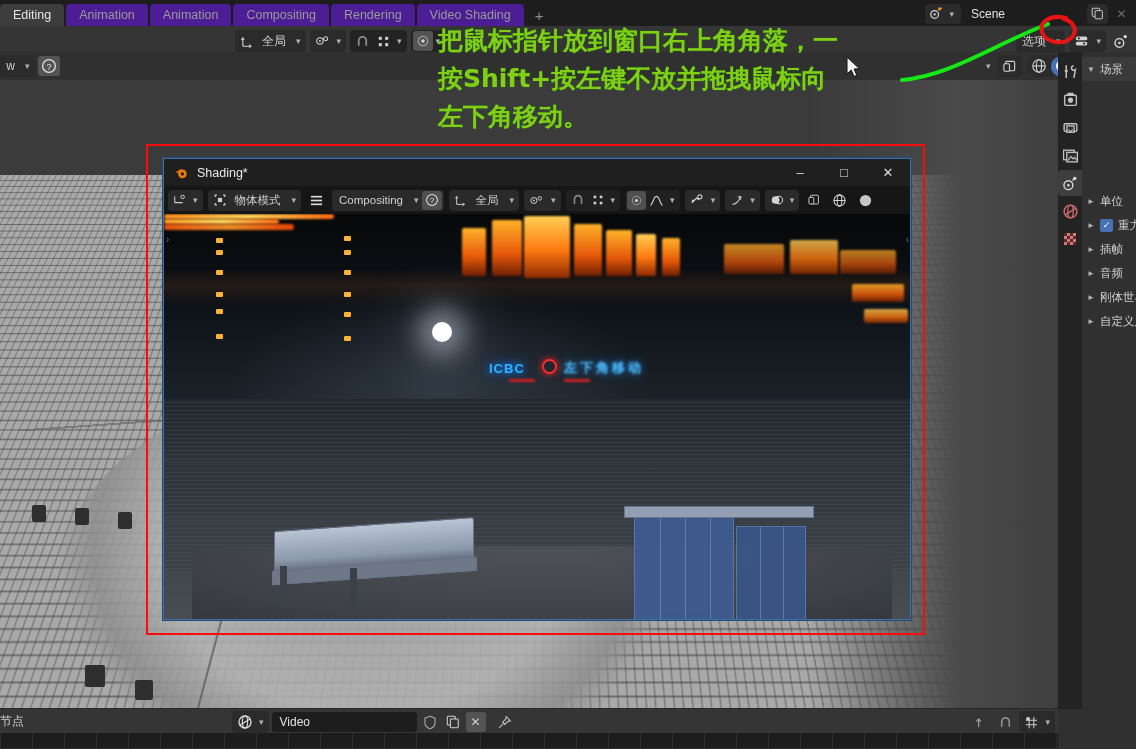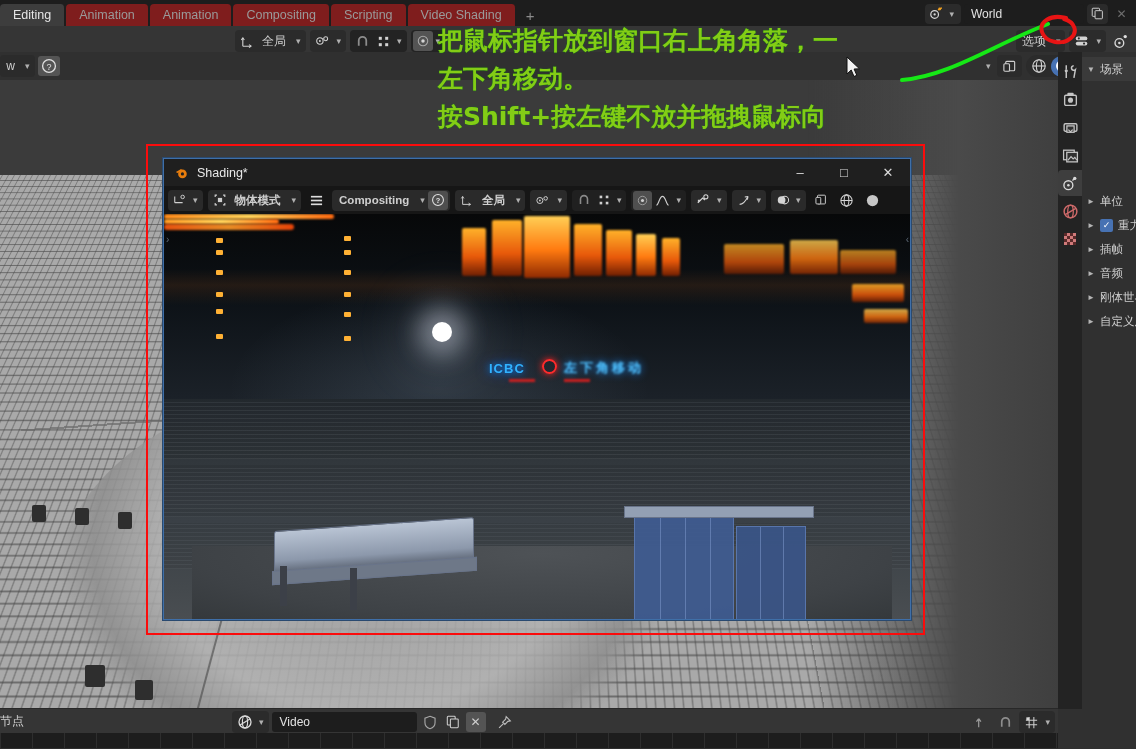--- a/index.html
+++ b/index.html
@@ -10,21 +10,21 @@
     position:relative;
   }
 
   
   #topbar{
     position:absolute; left:0; top:0; width:1136px; height:26px;
     background:#1d1d1d; display:flex; align-items:flex-end;
   }
   .ws-tab{
     height:22px; padding:0 13px; display:flex; align-items:center;
-    color:#9a9a9a; font-size:12.5px; background:#7f1d1d;
+    color:#9a9a9a; font-size:12.5px; background:#4c1d95;
     border-right:1px solid #1d1d1d;
     border-top-left-radius:4px; border-top-right-radius:4px;
     margin-right:1px; white-space:nowrap;
   }
   .ws-tab.active{ background:#3d3d3d; color:#e6e6e6; }
   .ws-plus{ color:#8c8c8c; font-size:15px; padding:0 9px; height:22px;
             display:flex; align-items:center; }
   #topbar-right{
     position:absolute; right:4px; top:3px; height:21px;
     display:flex; align-items:center; gap:3px;
@@ -172,21 +172,20 @@
   }
   .bgrp{
     background:#2a2a2a; border-radius:4px; height:21px; display:flex;
     align-items:center; padding:0 2px;
   }
   .bgrp.k{ background:#202020; }
   .bcell{
     height:19px; display:flex; align-items:center; justify-content:center;
     min-width:19px; padding:0 3px; color:#cfcfcf; font-size:11.5px;
     border-radius:3px;
-    font-weight:bold;
   }
   .bcell.lbl{ padding:0 8px 0 5px; }
   .bcell.on{ background:#4f4f4f; }
   #bw-view{
     position:absolute; left:0; top:55px; width:748px; height:407px;
     overflow:hidden; background:#08090c;
   }
 
   
   #night{ position:absolute; inset:0; }
@@ -340,21 +339,21 @@
   <div class="ws-tab">
     <span>Animation</span>
   </div>
   <div class="ws-tab">
     <span>Animation</span>
   </div>
   <div class="ws-tab">
     <span>Compositing</span>
   </div>
   <div class="ws-tab">
-    <span>Scripting</span>
+    <span>Rendering</span>
   </div>
   <div class="ws-tab">
     <span>Video Shading</span>
   </div>
   <div class="ws-plus">
     <span>+</span>
   </div>
 
   <div id="topbar-right">
     <div class="scene-pick">
@@ -362,21 +361,21 @@
         <svg width="15" height="15" viewBox="0 0 16 16">
           <circle cx="6" cy="9" r="4.1" fill="none" stroke="#d8d8d8" stroke-width="1.3"></circle>
           <circle cx="6" cy="9" r="1.2" fill="#d8d8d8"></circle>
           <path d="M10 4 L13.2 2.2" stroke="#f0a020" stroke-width="1.4" stroke-linecap="round"></path>
           <circle cx="11.4" cy="3.2" r="1.5" fill="#f0a020"></circle>
         </svg>
       </span>
       <span class="cv">▾</span>
     </div>
     <div class="scene-field">
-      <span>World</span>
+      <span>Scene</span>
     </div>
     <div class="sq-btn">
       <span>
         <svg width="13" height="13" viewBox="0 0 16 16">
           <rect x="1.5" y="1.5" width="9" height="10" fill="none" stroke="#cfcfcf" stroke-width="1.2" rx="1"></rect>
           <rect x="5" y="4.5" width="9" height="10" fill="#2b2b2b" stroke="#cfcfcf" stroke-width="1.2" rx="1"></rect>
         </svg>
       </span>
     </div>
     <div class="sq-btn flat">
@@ -949,22 +948,22 @@
 </div>
 <div id="nodegrid"></div>
 <div id="rbottom"></div>
 
 <svg id="green-arrow" width="170" height="90" viewBox="0 0 170 90">
   <path d="M2 62 C 50 58, 95 26, 148 6" stroke="#16e816" stroke-width="4" fill="none" stroke-linecap="round"></path>
 </svg>
 
 <div id="green-note">
   <div>把鼠标指针放到窗口右上角角落，一</div>
+  <div>按Shift+按左键不放并拖拽鼠标向</div>
   <div>左下角移动。</div>
-  <div>按Shift+按左键不放并拖拽鼠标向</div>
 </div>
 
 <svg id="red-circle" width="46" height="40" viewBox="0 0 46 40">
   <path d="M30 6 C 14 2, 3 10, 6 20 C 9 30, 26 34, 35 26 C 42 20, 39 10, 28 7" stroke="#e81414" stroke-width="4" fill="none" stroke-linecap="round"></path>
 </svg>
 
 <svg id="cursor" width="18" height="24" viewBox="0 0 18 24">
   <path d="M2 1 L2 18 L6.2 14 L9 20.5 L11.8 19.3 L9.1 13 L14.5 12.8 Z" fill="#f2f2f2" stroke="#111" stroke-width="1"></path>
 </svg>
 

